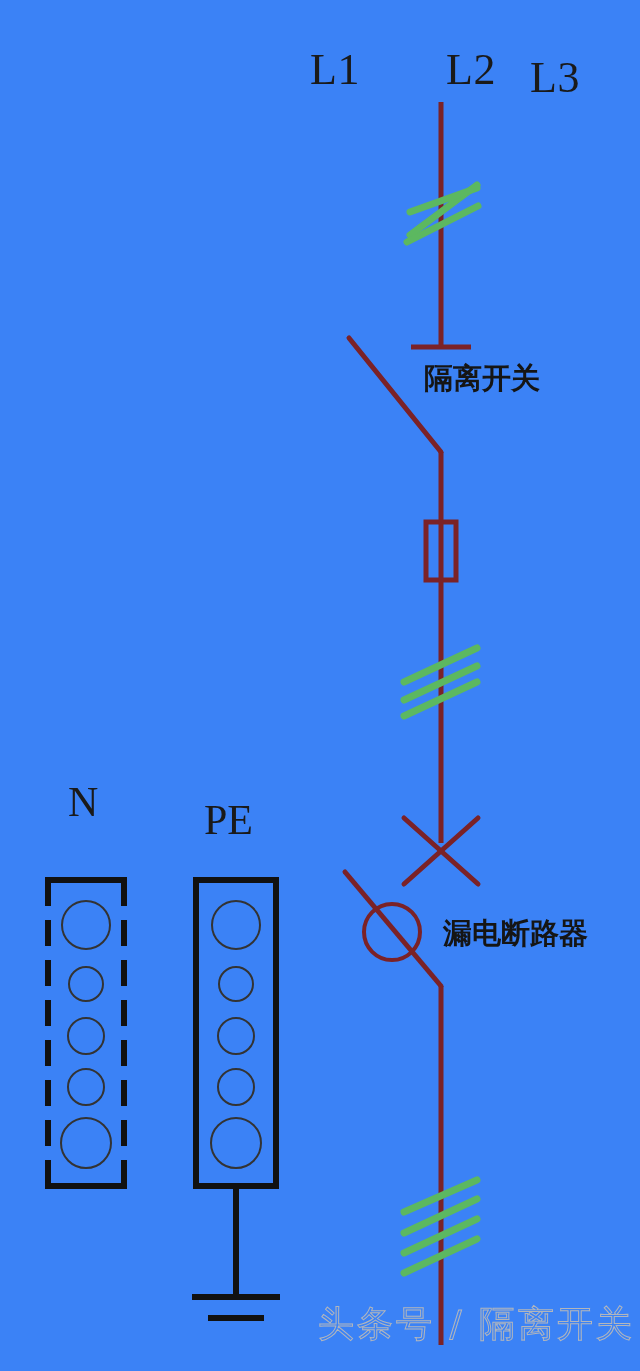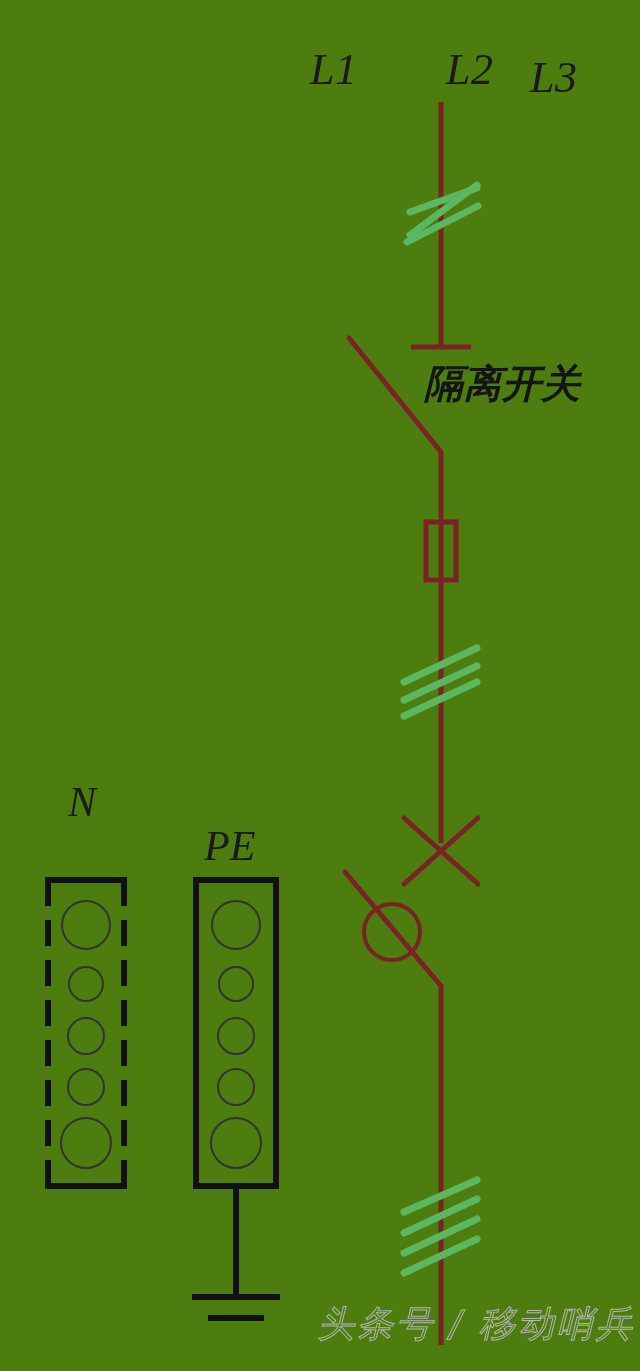--- a/index.html
+++ b/index.html
@@ -8,23 +8,22 @@
     padding: 0;
     background: #ffffff;
   }
   body {
     font-family: "Liberation Serif", serif;
   }
   #diagram-root {
     position: relative;
     width: 640px;
     height: 1371px;
-    background: #4d7c0f;
+    background: #3b82f6;
     overflow: hidden;
-    font-style: italic;
   }
   #schematic-svg {
     position: absolute;
     top: 0;
     left: 0;
     width: 640px;
     height: 1371px;
   }
   .phase-label {
     position: absolute;
@@ -39,21 +38,21 @@
     position: absolute;
     font-family: "Liberation Serif", serif;
     font-size: 42px;
     color: #1a1a1a;
     white-space: nowrap;
     line-height: 1;
   }
   .cn-label {
     position: absolute;
     font-family: "DejaVu Sans", sans-serif;
-    font-size: 39px;
+    font-size: 29px;
     font-weight: 700;
     color: #151515;
     white-space: nowrap;
     line-height: 1;
   }
   .watermark {
     position: absolute;
     font-family: "DejaVu Sans", sans-serif;
     font-size: 36px;
     white-space: nowrap;
@@ -148,19 +147,20 @@
       <line x1="208" y1="1318" x2="264" y2="1318" stroke="#111111" stroke-width="6"></line>
     </g>
 
   </svg>
 
   <span class="phase-label" style="left:310px; top:48px;">L1</span>
   <span class="phase-label" style="left:446px; top:48px;">L2</span>
   <span class="phase-label" style="left:530px; top:56px;">L3</span>
 
   <span class="bus-label" style="left:68px; top:781px;">N</span>
-  <span class="bus-label" style="left:204px; top:825px;">PE</span>
+  <span class="bus-label" style="left:204px; top:799px;">PE</span>
 
   <span class="cn-label" style="left:424px; top:364px;">隔离开关</span>
+  <span class="cn-label" style="left:443px; top:919px;">漏电断路器</span>
 
-  <span class="watermark" style="left:318px; top:1306px;">头条号 / 移动哨兵</span>
+  <span class="watermark" style="left:318px; top:1306px;">头条号 / 隔离开关</span>
 
 </div>
 
 </body></html>

